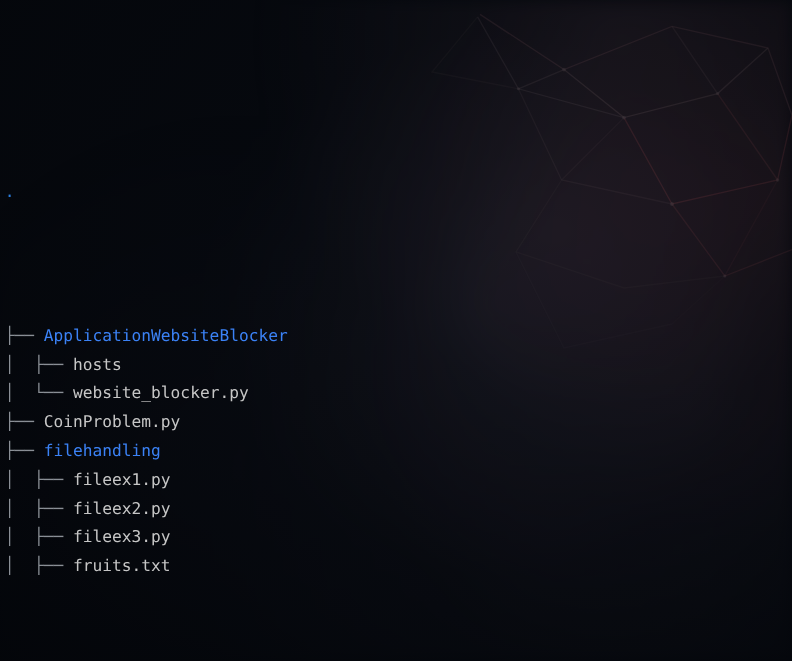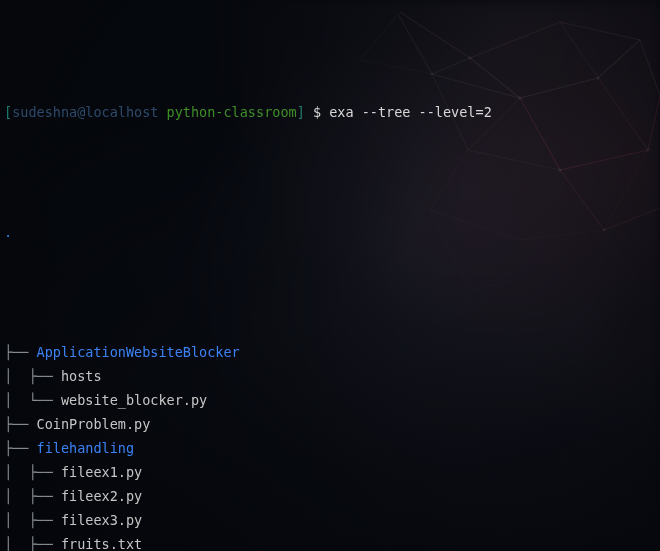--- a/index.html
+++ b/index.html
@@ -95,21 +95,20 @@
         <circle cx="604" cy="230" r="1.3"></circle>
       </g>
     </svg>
   </div>
 
   <div id="vignette"></div>
 
   <div id="screen">
 
     
-    <div class="row"><span class="brk">[</span><span class="user">sudeshna@localhost</span><span class="user"> </span><span class="cwd">python-classroom</span><span class="brk">]</span> <span class="dollar">$</span> <span class="cmd">exa --tree --level=2</span></div>
 
     
     <div class="row"><span class="dot">.</span></div>
 
     
     <div id="tree-rows"><div class="row"><span class="tree">├── </span><span class="dir">ApplicationWebsiteBlocker</span></div><div class="row"><span class="tree">│  ├── </span><span class="file">hosts</span></div><div class="row"><span class="tree">│  └── </span><span class="file">website_blocker.py</span></div><div class="row"><span class="tree">├── </span><span class="file">CoinProblem.py</span></div><div class="row"><span class="tree">├── </span><span class="dir">filehandling</span></div><div class="row"><span class="tree">│  ├── </span><span class="file">fileex1.py</span></div><div class="row"><span class="tree">│  ├── </span><span class="file">fileex2.py</span></div><div class="row"><span class="tree">│  ├── </span><span class="file">fileex3.py</span></div><div class="row"><span class="tree">│  ├── </span><span class="file">fruits.txt</span></div></div>
 
     
     
 

